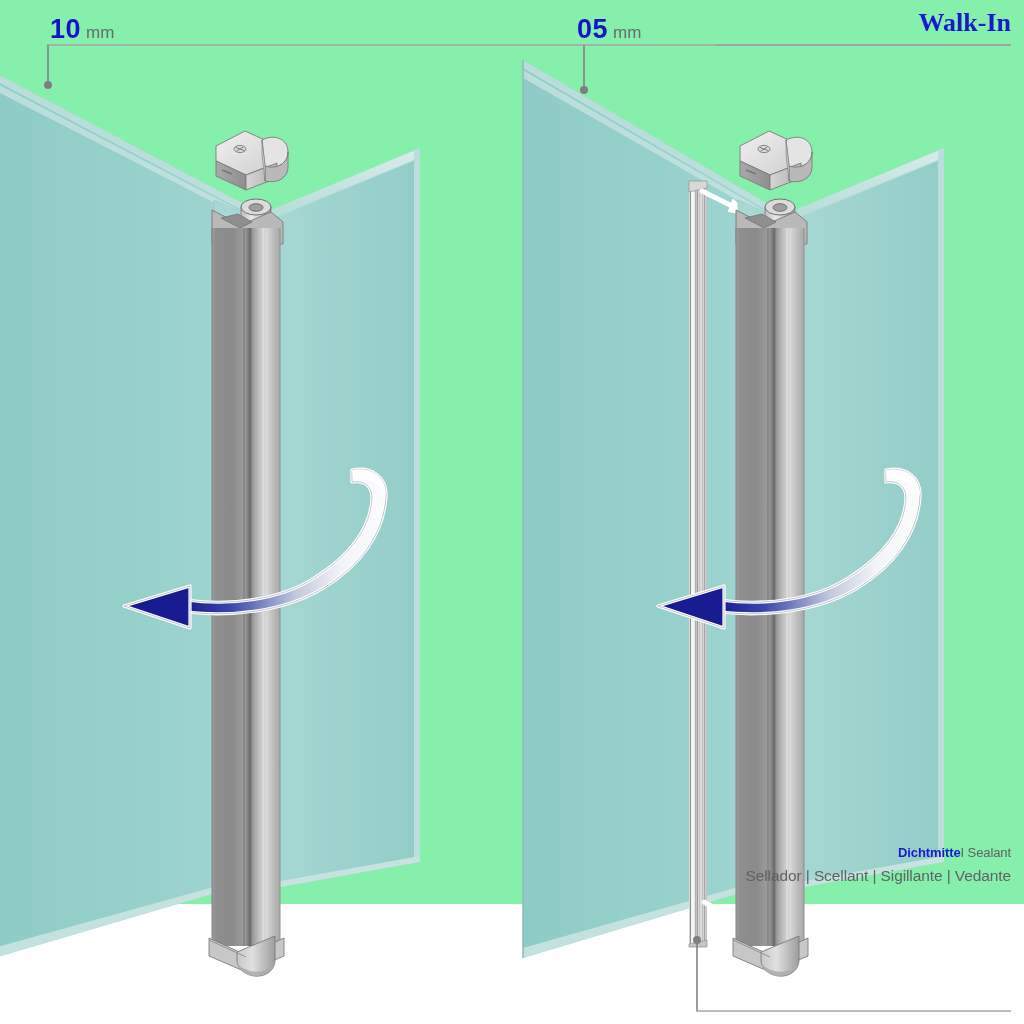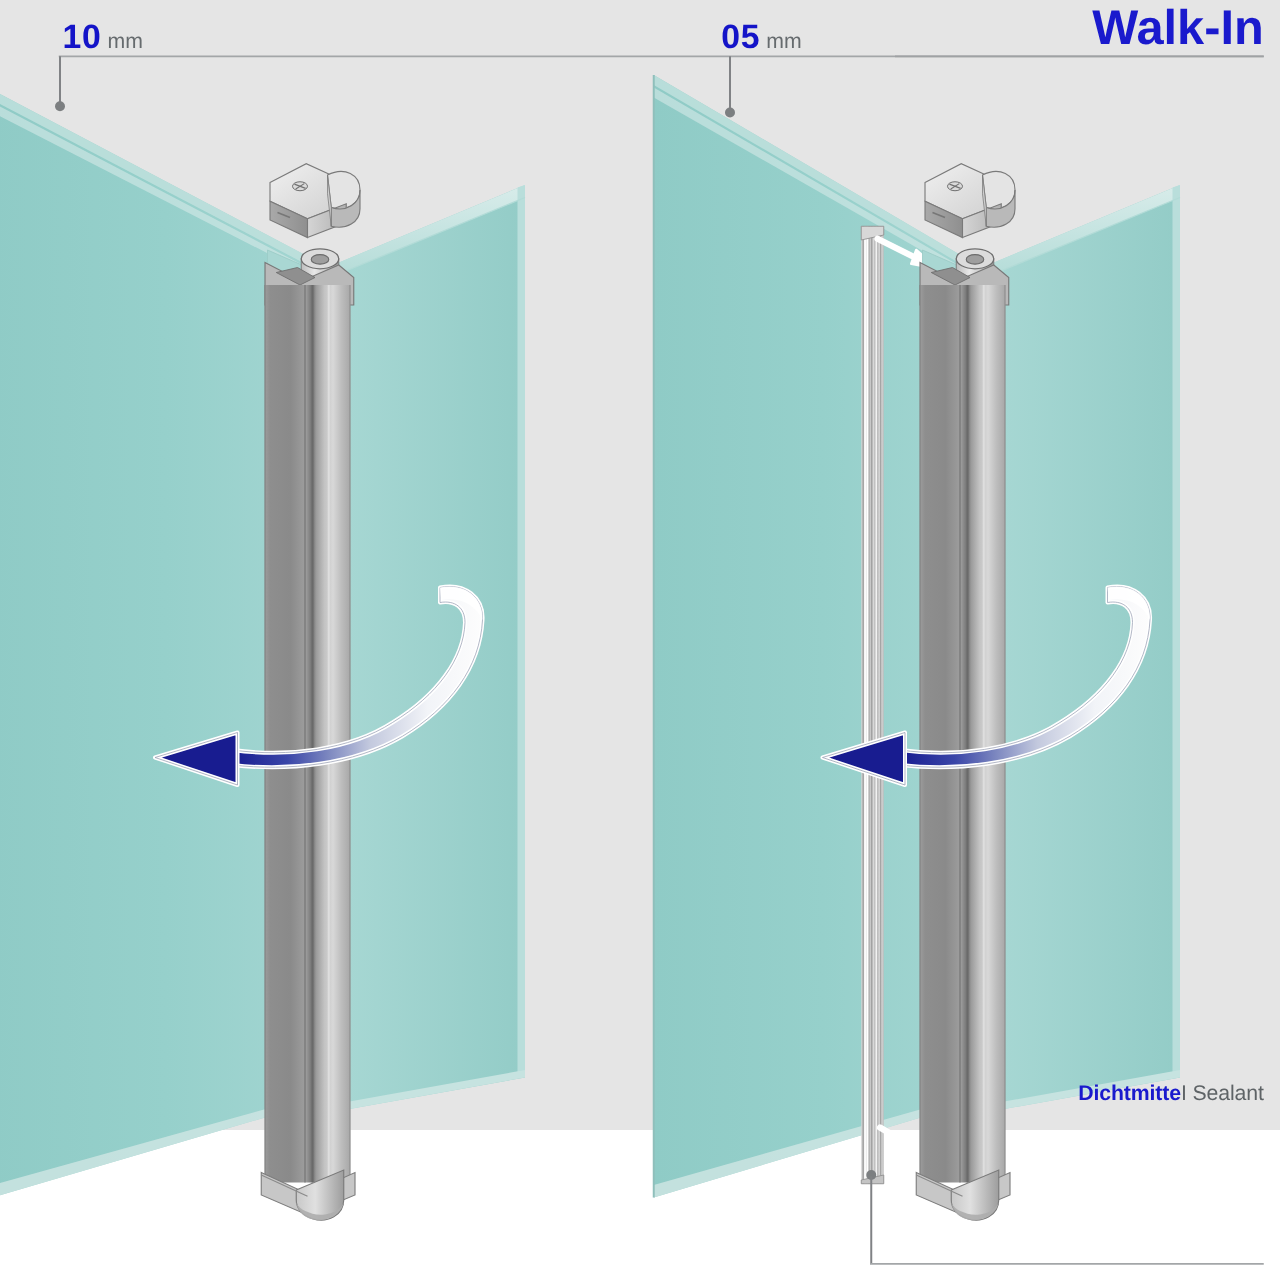--- a/index.html
+++ b/index.html
@@ -2,54 +2,54 @@
 <html><head>
 <meta charset="utf-8">
 <title>Walk-In Glass Hinge Diagram</title>
 <style>
   html,body{margin:0;padding:0;background:#ffffff;}
   body{
     width:1024px;height:1024px;overflow:hidden;
     font-family:"Liberation Sans","DejaVu Sans",sans-serif;
     -webkit-font-smoothing:antialiased;
   }
-  #stage{position:relative;width:1024px;height:904px;background:#e5e5e5;}
+  #stage{position:relative;width:1024px;height:904px;background:#86efac;}
   #art{position:absolute;left:0;top:0;width:1024px;height:1024px;}
 
   
   .dimlabel{position:absolute;white-space:nowrap;}
   .dimnum{
     color:#1414c8;font-size:27px;font-weight:bold;letter-spacing:.5px;
     font-family:"Liberation Sans","DejaVu Sans",sans-serif;
   }
   .dimunit{
     color:#666b6e;font-size:17px;font-weight:normal;margin-left:5px;
     font-family:"Liberation Sans","DejaVu Sans",sans-serif;
   }
   #dim-left{left:50px;top:14px;}
   #dim-right{left:577px;top:14px;}
 
   #title-block{
     position:absolute;right:13px;top:8px;text-align:right;width:420px;
   }
   #walkin{
-    color:#1a1acd;font-size:39px;font-weight:bold;line-height:30px;
+    color:#1a1acd;font-size:26px;font-weight:bold;line-height:30px;
     letter-spacing:0px;
-    font-family:Liberation Sans, sans-serif;
+    font-family:Liberation Serif, serif;
   }
   #glass-langs{
     color:#5e6366;font-size:15.5px;line-height:20px;margin-top:7px;
     letter-spacing:-.1px;
     font-family:"Liberation Sans","DejaVu Sans",sans-serif;
   }
 
   #sealant-block{
     position:absolute;right:13px;bottom:18px;text-align:right;width:420px;
   }
-  #sealant-line1{font-size:17px;line-height:22px;letter-spacing:-.1px;margin-top:44px;}
+  #sealant-line1{font-size:13px;line-height:22px;letter-spacing:-.1px;margin-top:44px;}
   #sealant-de{color:#1a1acd;font-weight:bold;
     font-family:"Liberation Sans","DejaVu Sans",sans-serif;}
   #sealant-en{color:#5e6366;
     font-family:"Liberation Sans","DejaVu Sans",sans-serif;}
   #sealant-line2{
     color:#5e6366;font-size:15.5px;line-height:20px;margin-top:2px;
     letter-spacing:-.1px;
     font-family:"Liberation Sans","DejaVu Sans",sans-serif;
   }
 </style>
@@ -370,15 +370,16 @@
   </div>
 
   <div id="title-block">
     <div id="walkin">Walk-In</div>
   </div>
 
   <div id="sealant-block">
     <div id="sealant-line1">
       <span id="sealant-de">Dichtmitte</span><span id="sealant-en">I Sealant</span>
     </div>
+    <div id="sealant-line2">Sellador | Scellant | Sigillante | Vedante</div>
   </div>
 
 </div>
 
 </body></html>

